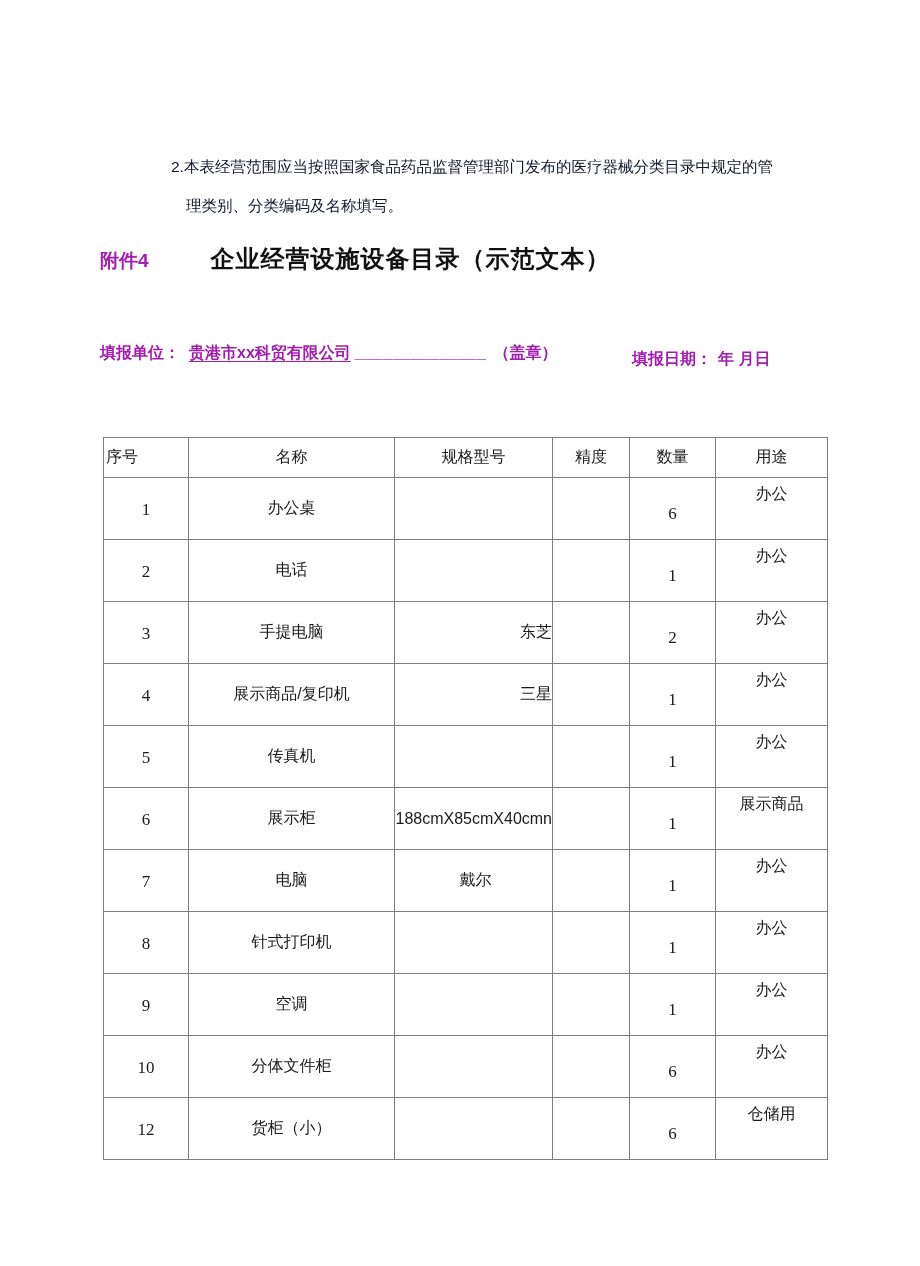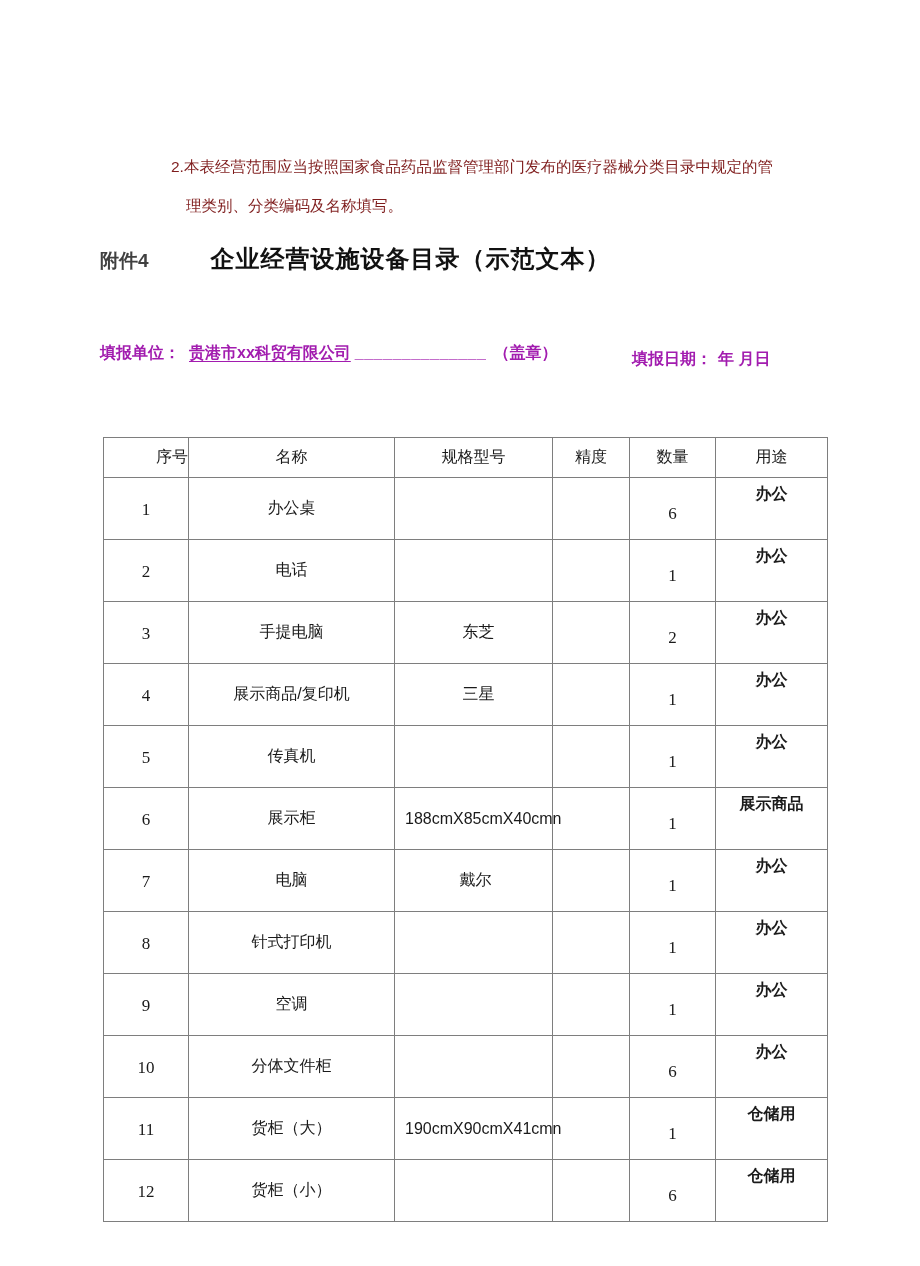--- a/index.html
+++ b/index.html
@@ -13,37 +13,37 @@
     overflow: hidden;
   }
 
   
   .note {
     position: absolute;
     left: 171px;
     top: 158px;
     font-size: 15.5px;
     line-height: 18px;
-    color: #7f1d1d;
+    color: #0f172a;
   }
   .note .line2 {
     margin-top: 21px;
     margin-left: 15px;
   }
 
   
   .title-row {
     position: absolute;
     left: 100px;
     top: 243px;
     display: flex;
     align-items: baseline;
     white-space: nowrap;
   }
-  .attach-label { font-size: 19px; font-weight: bold; color: #404040; }
+  .attach-label { font-size: 19px; font-weight: bold; color: #a21caf; }
   .doc-title { font-size: 24px; font-weight: bold; margin-left: 62px; letter-spacing: 1px; color: #111; }
 
   
   .form-row {
     position: absolute;
     left: 100px;
     top: 343px;
     width: 727px;
     height: 24px;
     font-size: 16px;
@@ -72,37 +72,37 @@
     border: 1px solid #7e7e7e;
     font-weight: 400;
     padding: 0;
     overflow: visible;
   }
   .catalog thead th {
     height: 39px;
     text-align: center;
     vertical-align: middle;
   }
-  .catalog thead th.h-no { text-align: right; padding-left: 2px; font-family: Liberation Mono, monospace; }
+  .catalog thead th.h-no { text-align: left; padding-left: 2px; font-family: Liberation Mono, monospace; }
   .catalog tbody td {
     height: 51px;
     text-align: center;
     vertical-align: middle;
   }
   .catalog td.col-no,
   .catalog td.col-qty {
     font-family: "Liberation Serif", serif;
     font-size: 17px;
   }
   .catalog td.col-qty { padding-top: 10px; }
   .catalog td.col-no { padding-top: 2px; }
-  .catalog td.col-spec { text-align: center; padding-left: 10px; }
+  .catalog td.col-spec { text-align: right; }
   .catalog td.col-spec span { white-space: nowrap; display: inline-block; }
-  .catalog tbody tr:nth-child(7) td.col-spec { padding-left: 4px; font-family: Liberation Mono, monospace; }
-  .catalog td.col-use { vertical-align: top; padding-top: 6px; font-weight: bold; }
+  .catalog tbody tr:nth-child(7) td.col-spec { text-align: center; padding-left: 4px; font-family: Liberation Mono, monospace; }
+  .catalog td.col-use { vertical-align: top; padding-top: 6px; }
   .catalog tbody tr { page-break-inside: avoid; }
 </style>
 </head>
 <body>
 
 <div class="page">
 
   <div class="note">
     <div class="line1">2.本表经营范围应当按照国家食品药品监督管理部门发布的医疗器械分类目录中规定的管</div>
     <div class="line2">理类别、分类编码及名称填写。</div>
@@ -212,28 +212,20 @@
         </tr>
         <tr>
           <td class="col-no"><span>10</span></td>
           <td class="col-name"><span>分体文件柜</span></td>
           <td class="col-spec"><span></span></td>
           <td class="col-precision"><span></span></td>
           <td class="col-qty"><span>6</span></td>
           <td class="col-use"><span>办公</span></td>
         </tr>
         <tr>
-          <td class="col-no"><span>11</span></td>
-          <td class="col-name"><span>货柜（大）</span></td>
-          <td class="col-spec"><span>190cmX90cmX41cmn</span></td>
-          <td class="col-precision"><span></span></td>
-          <td class="col-qty"><span>1</span></td>
-          <td class="col-use"><span>仓储用</span></td>
-        </tr>
-        <tr>
           <td class="col-no"><span>12</span></td>
           <td class="col-name"><span>货柜（小）</span></td>
           <td class="col-spec"><span></span></td>
           <td class="col-precision"><span></span></td>
           <td class="col-qty"><span>6</span></td>
           <td class="col-use"><span>仓储用</span></td>
         </tr>
       </tbody>
   </table>
 

